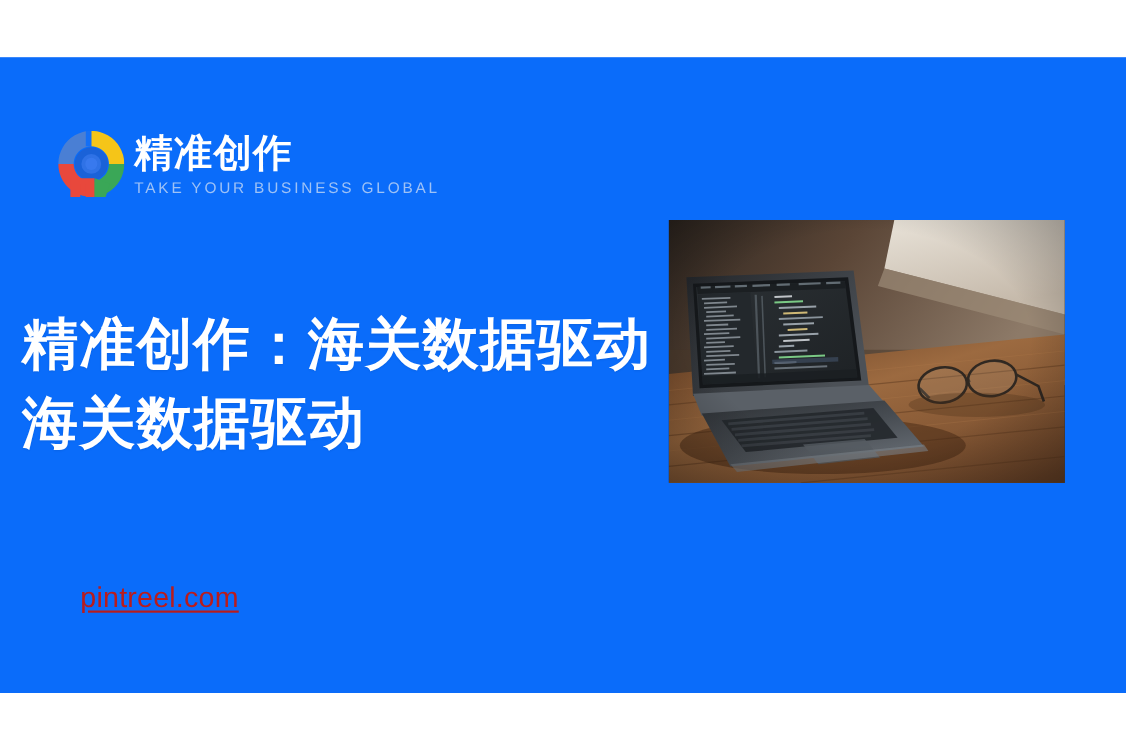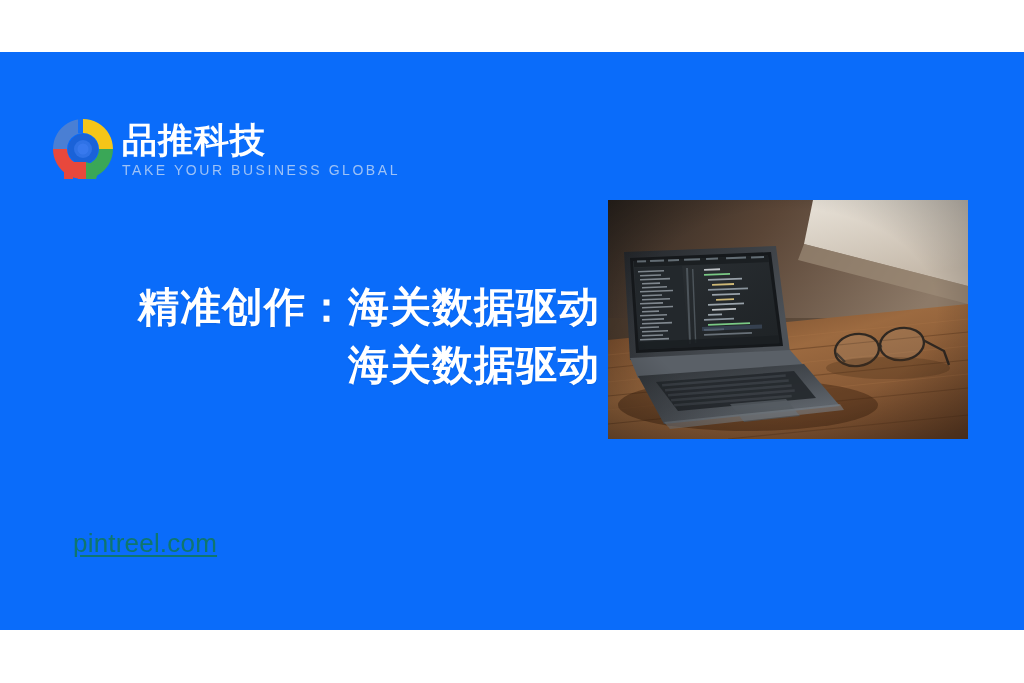--- a/index.html
+++ b/index.html
@@ -73,36 +73,36 @@
     margin-top: 3px;
     white-space: nowrap;
   }
 
   
   .headline {
     position: absolute;
     left: 20px;
     top: 278px;
     width: 580px;
-    text-align: right;
+    text-align: left;
     color: #ffffff;
     font-family: "Liberation Serif", "DejaVu Serif", serif;
     font-weight: 700;
-    font-size: 41px;
+    font-size: 51px;
     line-height: 1.42;
     letter-spacing: 1px;
     text-shadow: 0 1px 2px rgba(0,0,0,0.08);
   }
 
   
   .url-link {
     position: absolute;
     left: 73px;
     top: 528px;
-    color: #0f766e;
+    color: #b91c1c;
     font-family: "Liberation Sans", sans-serif;
     font-size: 26px;
     font-weight: 400;
     text-decoration: underline;
     text-underline-offset: 3px;
     letter-spacing: 0.2px;
     cursor: pointer;
   }
 
   
@@ -149,21 +149,21 @@
         <circle cx="31" cy="31" r="15" fill="#1a62d8"></circle>
         <circle cx="31" cy="31" r="9" fill="#2f72e6"></circle>
         <circle cx="31" cy="31" r="5.5" fill="#3c7cf0" opacity="0.75"></circle>
 
         <path d="M12 44 L12 61 L21 61 L21 50 L26 50 L26 61 L34 61 L34 44 Z" fill="#e8483c"></path>
         <path d="M34 44 L34 61 L44 61 L48 49 Z" fill="#3aa757"></path>
       </svg>
     </div>
 
     <div class="logo-words">
-      <div class="logo-cn">品推科技</div>
+      <div class="logo-cn">精准创作</div>
       <div class="logo-tagline">TAKE YOUR BUSINESS GLOBAL</div>
     </div>
   </div>
 
   <div class="headline">
     <div>精准创作：海关数据驱动</div>
     <div>海关数据驱动</div>
   </div>
 
   <a class="url-link">pintreel.com</a>

